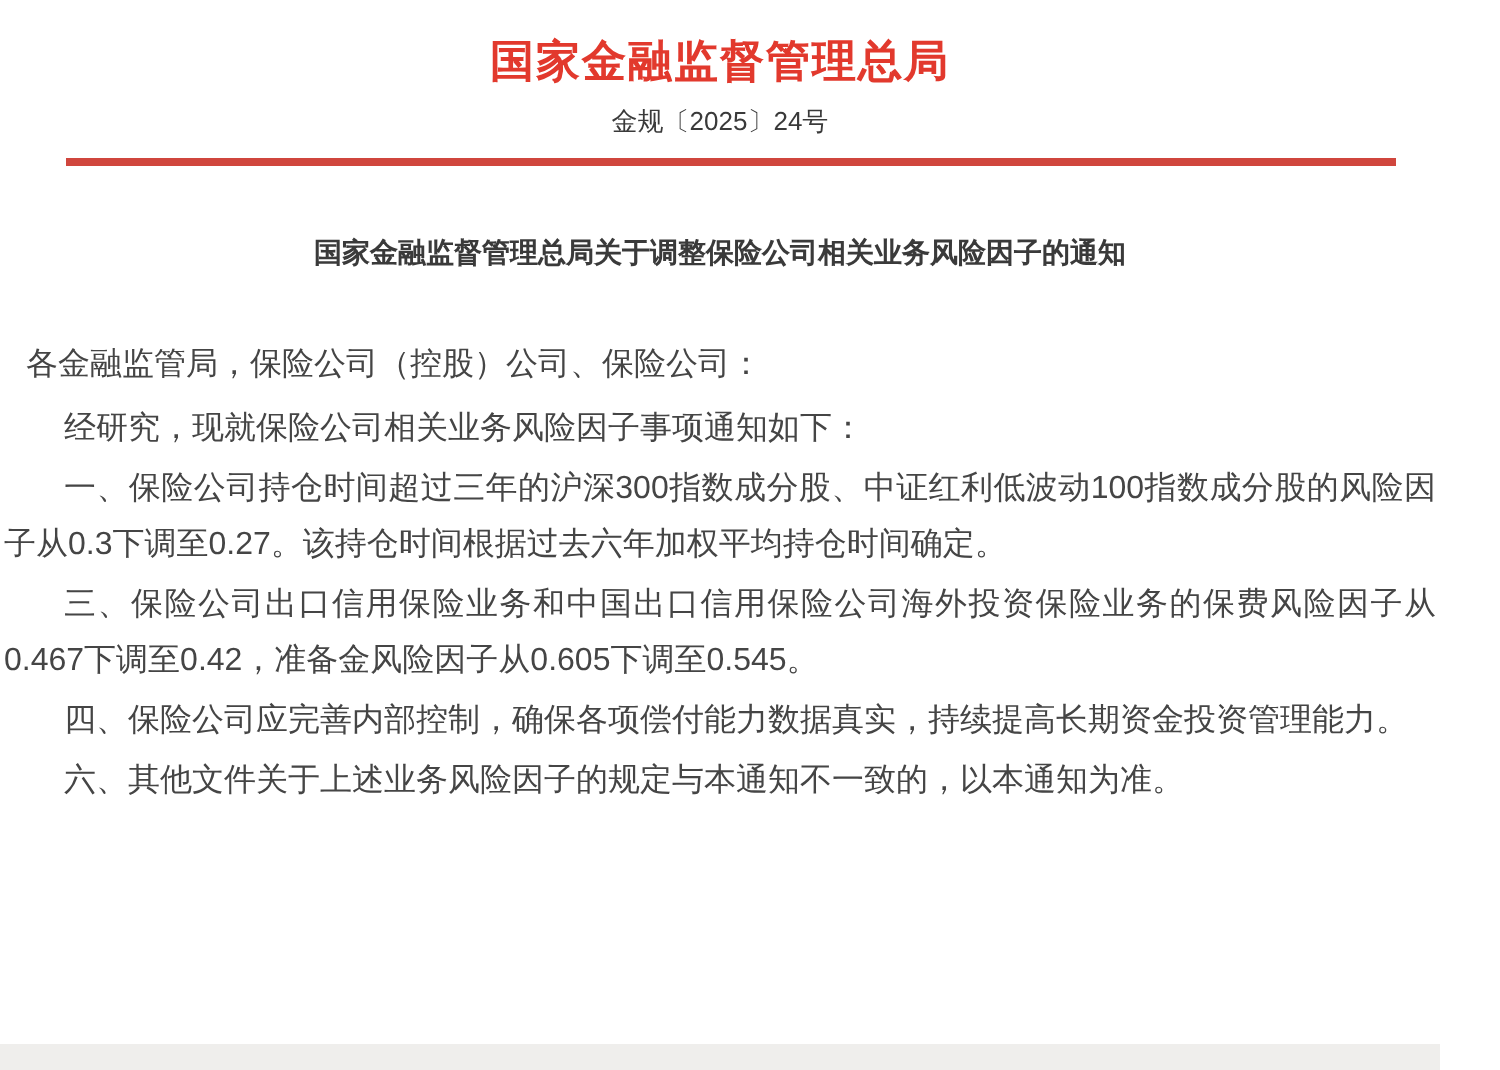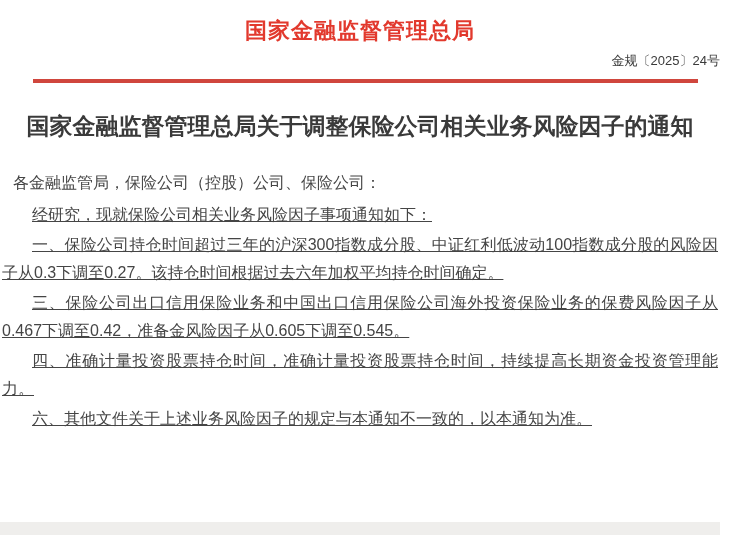--- a/index.html
+++ b/index.html
@@ -21,54 +21,53 @@
     padding-top: 18px;
     text-align: center;
     font-size: 22px;
     font-weight: 700;
     letter-spacing: 1px;
     color: var(--accent, #e2392d);
     line-height: 26px;
   }
   .doc-number {
     margin-top: 9px;
-    text-align: right;
+    text-align: center;
     font-size: 13px;
     color: var(--heading, #3a3a3a);
     line-height: 15px;
   }
   .red-rule {
     height: 4px;
     margin: 11px 22px 0 33px;
     background: var(--rule, #d0463d);
   }
   
   .doc-title {
     margin: 30px 20px 0 20px;
     text-align: center;
-    font-size: 23px;
+    font-size: 14px;
     font-weight: 700;
     color: var(--heading, #3a3a3a);
     line-height: 26px;
   }
   .doc {
     margin: 0 2px;
     font-size: 16px;
     color: var(--body, #454545);
     line-height: 28px;
     text-align: justify;
   }
   .salutation {
     margin: 30px 0 4px 0;
     text-indent: 11px;
   }
   .para {
     margin: 0 0 2px 0;
     text-indent: 30px;
-    text-decoration: underline;
   }
   
   .footer-band {
     position: absolute;
     left: 0;
     right: 0;
     bottom: 0;
     height: 13px;
     background: var(--edge, #efeeec);
   }
@@ -85,20 +84,20 @@
   </header>
 
   <main class="notice">
     <h2 class="doc-title">国家金融监督管理总局关于调整保险公司相关业务风险因子的通知</h2>
 
     <div class="doc">
       <p class="salutation">各金融监管局，保险公司（控股）公司、保险公司：</p>
       <p class="para">经研究，现就保险公司相关业务风险因子事项通知如下：</p>
       <p class="para">一、保险公司持仓时间超过三年的沪深300指数成分股、中证红利低波动100指数成分股的风险因子从0.3下调至0.27。该持仓时间根据过去六年加权平均持仓时间确定。</p>
       <p class="para">三、保险公司出口信用保险业务和中国出口信用保险公司海外投资保险业务的保费风险因子从0.467下调至0.42，准备金风险因子从0.605下调至0.545。</p>
-      <p class="para">四、准确计量投资股票持仓时间，准确计量投资股票持仓时间，持续提高长期资金投资管理能力。</p>
+      <p class="para">四、保险公司应完善内部控制，确保各项偿付能力数据真实，持续提高长期资金投资管理能力。</p>
       <p class="para">六、其他文件关于上述业务风险因子的规定与本通知不一致的，以本通知为准。</p>
     </div>
   </main>
 
   <div class="footer-band"></div>
 
 </div>
 
 </body></html>

